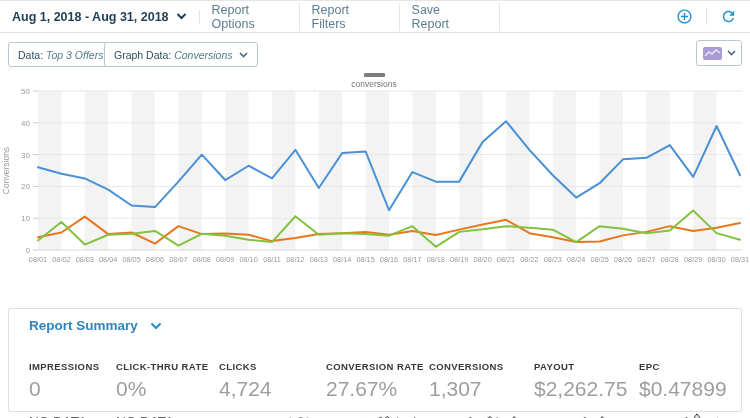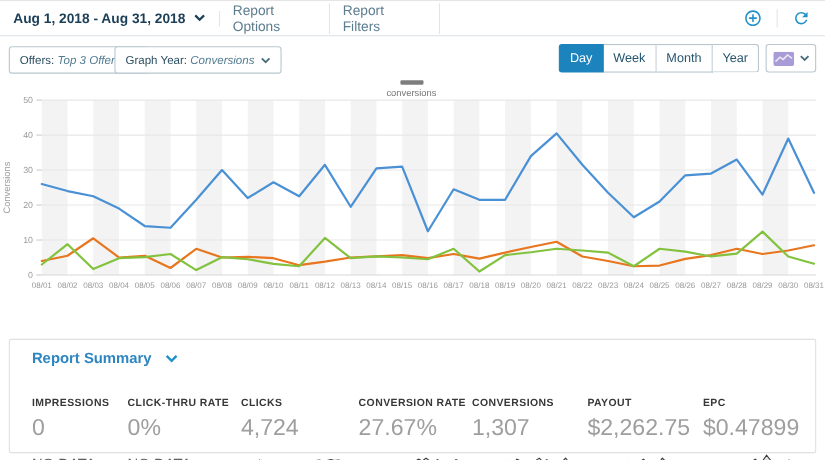--- a/index.html
+++ b/index.html
@@ -60,56 +60,56 @@
     <svg width="11" height="7">
         <path d="M1.5 1 L5.5 5 L9.5 1" stroke="#2191c9" stroke-width="2" fill="none"></path>
       </svg>
   </div>
   <div class="tb-item tb-menu">
     <span>Report Filters</span>
     <svg width="11" height="7">
         <path d="M1.5 1 L5.5 5 L9.5 1" stroke="#2191c9" stroke-width="2" fill="none"></path>
       </svg>
   </div>
+  <div class="tb-item tb-menu">
+    <span>Save Report</span>
+    <svg width="11" height="7">
+        <path d="M1.5 1 L5.5 5 L9.5 1" stroke="#2191c9" stroke-width="2" fill="none"></path>
+      </svg>
+  </div>
   <div id="tb-right">
     <div class="tb-icon-btn">
       <svg width="17" height="17" viewBox="0 0 24 24">
         <path fill="#2191c9" d="M13 7h-2v4H7v2h4v4h2v-4h4v-2h-4V7zm-1-5C6.48 2 2 6.48 2 12s4.48 10 10 10 10-4.48 10-10S17.52 2 12 2zm0 18c-4.41 0-8-3.59-8-8s3.59-8 8-8 8 3.59 8 8-3.59 8-8 8z"></path>
       </svg>
     </div>
     <div class="tb-icon-btn">
       <svg width="17" height="17" viewBox="0 0 24 24">
         <path fill="#2191c9" d="M17.65 6.35C16.2 4.9 14.21 4 12 4c-4.42 0-7.99 3.58-7.99 8s3.57 8 7.99 8c3.73 0 6.84-2.55 7.73-6h-2.08c-.82 2.33-3.04 4-5.65 4-3.31 0-6-2.69-6-6s2.69-6 6-6c1.66 0 3.14.69 4.22 1.78L13 11h7V4l-2.35 2.35z"></path>
       </svg>
     </div>
   </div>
 </div>
 
 <div id="toolbar">
   <div class="g-btn" style="left:8px;">
-    <span><span>Offers:</span>
+    <span><span>Data:</span>
     <span class="g-val">Top 3 Offers</span></span>
     <svg width="9" height="6">
         <path d="M1 1 L4.5 4.5 L8 1" stroke="#4a6b7c" stroke-width="1.6" fill="none"></path>
       </svg>
   </div>
   <div class="g-btn" style="left:104px;">
-    <span><span>Graph Year:</span>
+    <span><span>Graph Data:</span>
     <span class="g-val">Conversions</span></span>
     <svg width="9" height="6">
         <path d="M1 1 L4.5 4.5 L8 1" stroke="#4a6b7c" stroke-width="1.6" fill="none"></path>
       </svg>
   </div>
 
-  <div id="range-group">
-    <div class="range-btn active">Day</div>
-    <div class="range-btn">Week</div>
-    <div class="range-btn">Month</div>
-    <div class="range-btn">Year</div>
-  </div>
 
   <div id="charttype-btn">
     <svg width="19" height="13">
       <rect x="0" y="0" width="19" height="13" rx="2" fill="#a99bd6"></rect>
       <polyline points="2,9 6,5 9,7 13,3 17,6" stroke="#ece9f7" stroke-width="1.4" fill="none"></polyline>
     </svg>
     <svg width="9" height="6">
         <path d="M1 1 L4.5 4.5 L8 1" stroke="#4a6b7c" stroke-width="1.6" fill="none"></path>
       </svg>
   </div>

